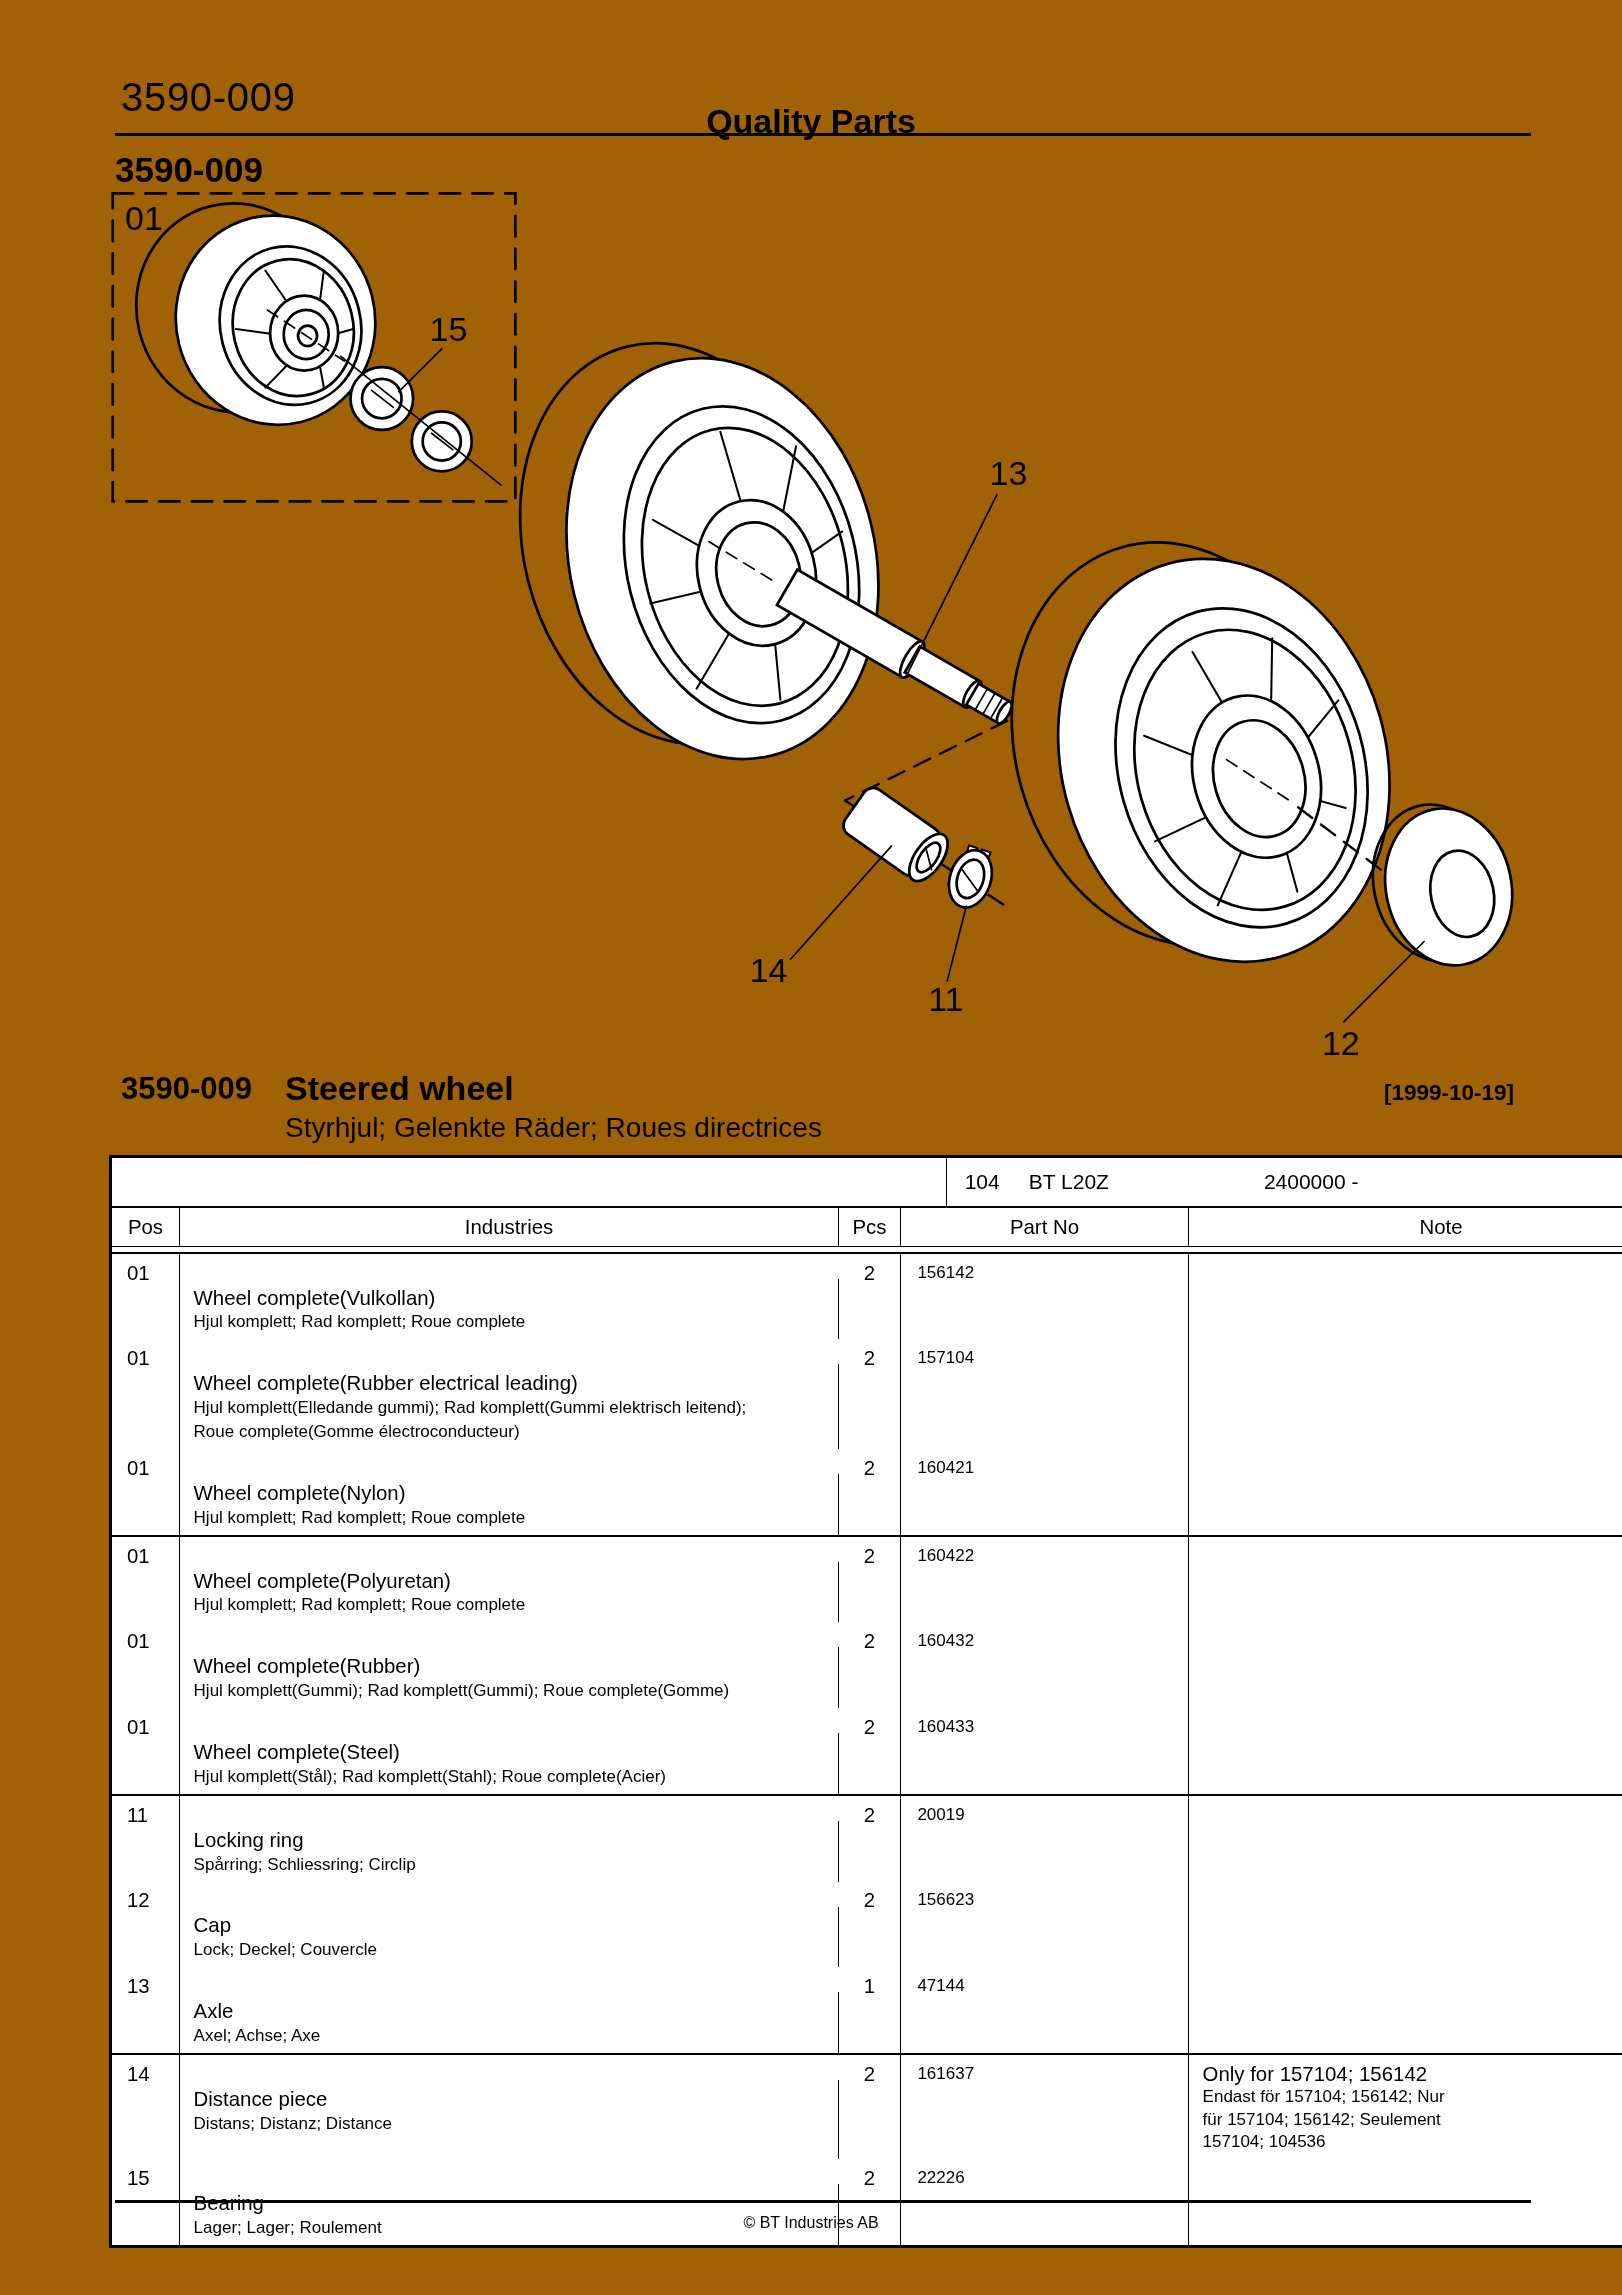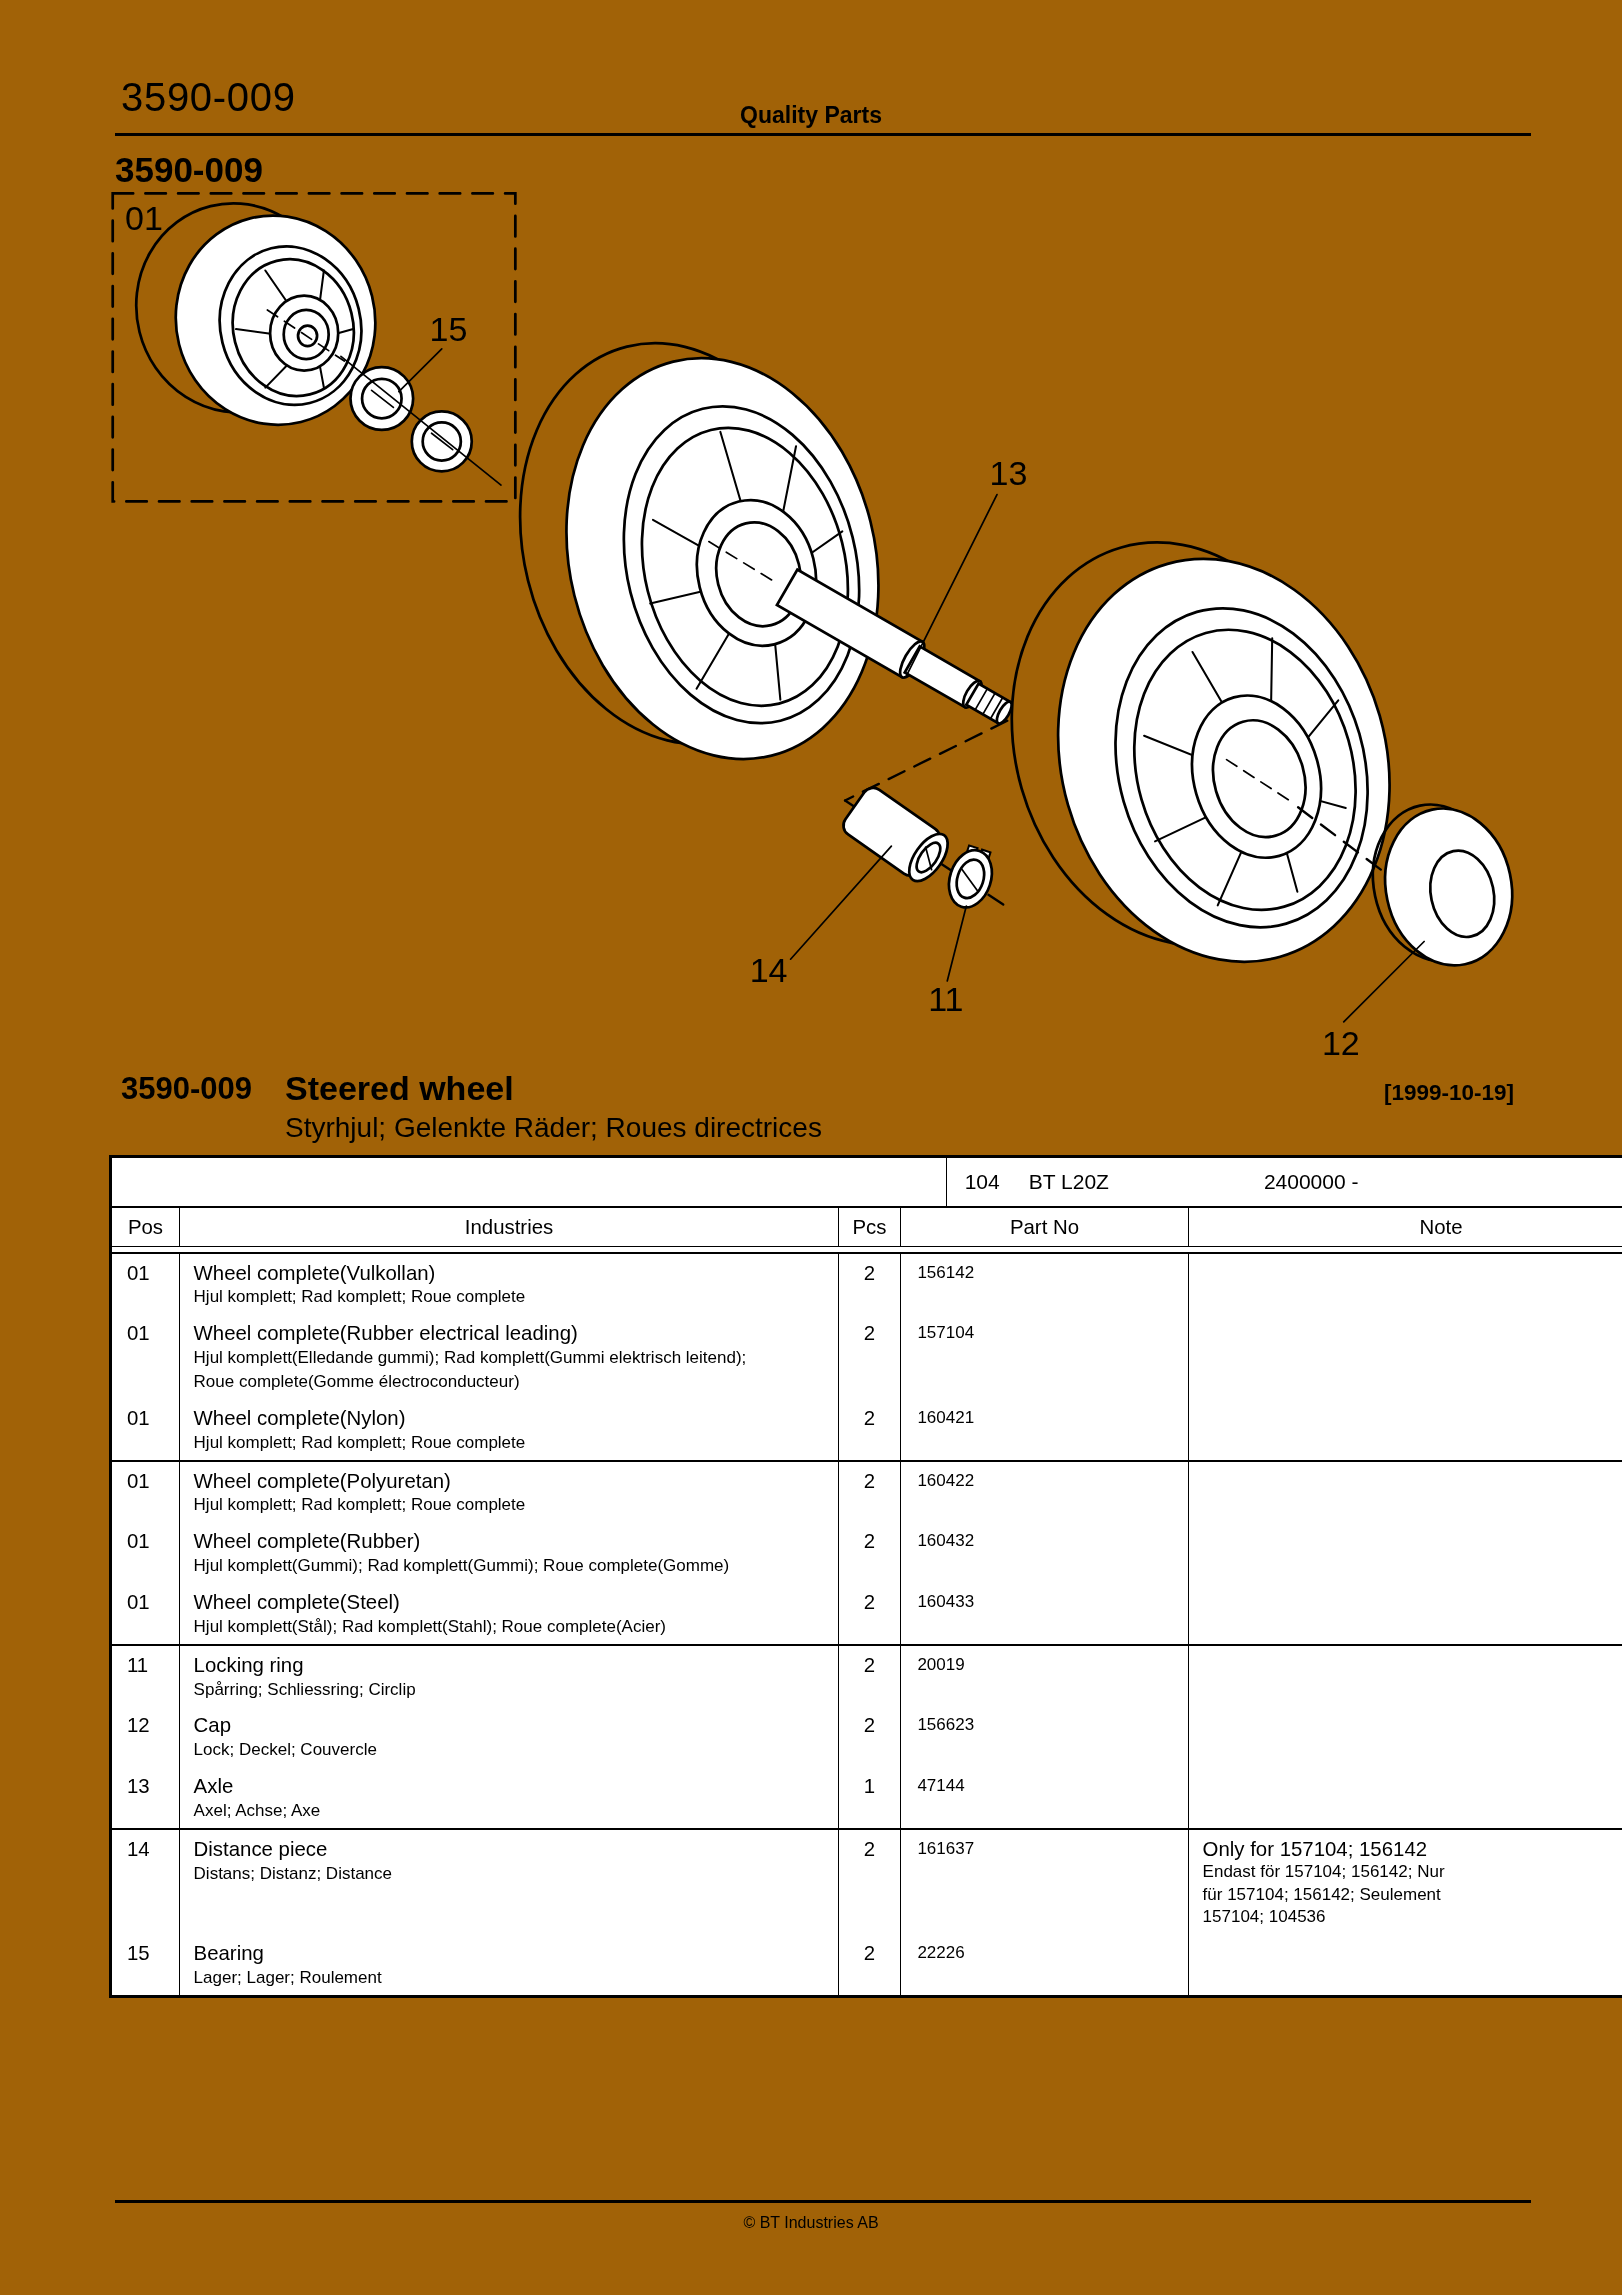--- a/index.html
+++ b/index.html
@@ -1,21 +1,21 @@
 <!DOCTYPE html>
 <html style="font-size:11px"><head>
 <meta charset="utf-8">
 <style>
   html,body{margin:0;padding:0;background:#fff;}
   .page{position:relative;width:1622px;height:2295px;background:#a16207;
         font-family:"Liberation Sans",sans-serif;color:#000;overflow:hidden;}
 
   
   .hdr-num{position:absolute;left:121px;top:75px;font-size:40px;letter-spacing:0.7px;}
-  .hdr-title{position:absolute;left:0;right:0;top:102px;text-align:center;font-size:23px;font-weight:bold;}
+  .hdr-title{position:absolute;left:0;right:0;top:102px;text-align:center;font-size:34px;font-weight:bold;}
   .hdr-rule{position:absolute;left:115px;top:133px;width:1416px;height:3.4px;background:#000;}
   .fig-num{position:absolute;left:115px;top:150px;font-size:35px;font-weight:bold;}
 
   
   .diagram{position:absolute;left:0;top:0;width:1622px;height:1090px;}
   .callout{font-family:"Liberation Sans",sans-serif;font-size:50px;fill:#000;}
 
   
   .sec-num{position:absolute;left:121px;top:1071px;font-size:31px;font-weight:bold;}
   .sec-title{position:absolute;left:285px;top:1069px;font-size:34px;font-weight:bold;}
@@ -37,21 +37,21 @@
   .w-desc{width:659px;border-right:1.4px solid #000;}
   .w-pcs{width:62px;border-right:1.4px solid #000;}
   .w-part{width:288px;border-right:1.4px solid #000;}
   .w-note{flex:1;}
   .head-gap{height:4.8px;border-bottom:2px solid #000;}
 
   .t-group + .t-group{border-top:2.7px solid #000;}
   .t-row{display:flex;align-items:stretch;min-height:59px;}
   .c{box-sizing:border-box;padding-top:6.8px;padding-bottom:5.5px;}
   .c-pos{width:68px;border-right:1.4px solid #000;padding-left:15px;font-size:20.4px;line-height:24.5px;}
-  .c-desc{width:659px;border-right:1.4px solid #000;padding-left:13.6px;padding-right:9.5px;}
+  .c-desc{width:659px;border-right:1.4px solid #000;padding-left:13.6px;padding-right:9.5px;margin-top:25px;}
   .c-pcs{width:62px;border-right:1.4px solid #000;text-align:center;font-size:20.4px;line-height:24.5px;}
   .c-part{width:288px;border-right:1.4px solid #000;padding-left:16.4px;font-size:17px;line-height:24.5px;}
   .c-note{flex:1;padding-left:13.6px;padding-right:11px;}
   .main{font-size:20.4px;line-height:24.5px;}
   .sub{font-size:17px;line-height:22.5px;}
   .c-desc .sub{margin-top:1.4px;}
 
   
   .footer-rule{position:absolute;left:115px;top:2200px;width:1416px;height:3.4px;background:#000;}
   .footer-text{position:absolute;left:0;right:0;top:2214px;text-align:center;font-size:16px;}

